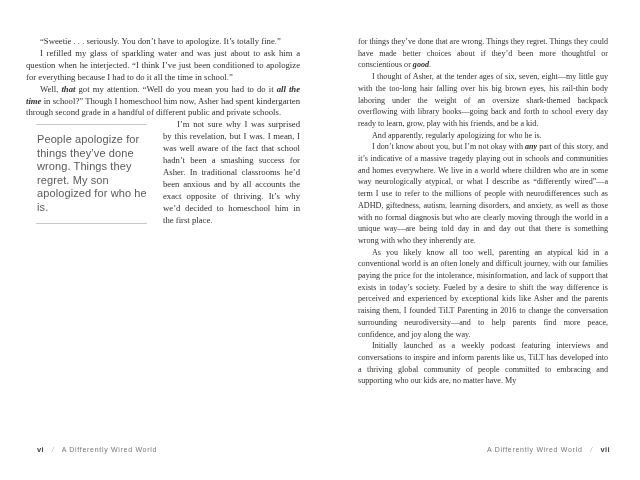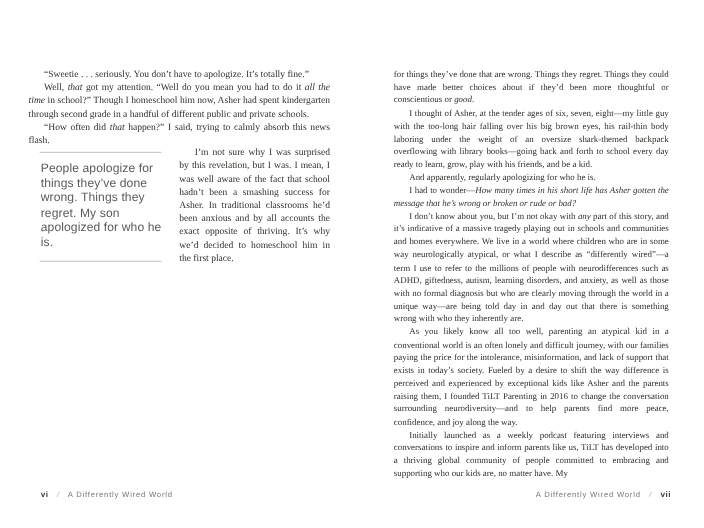--- a/index.html
+++ b/index.html
@@ -12,27 +12,27 @@
   }
   html,body{margin:0;padding:0;}
   body{width:640px;height:480px;background:var(--page-bg);overflow:hidden;}
   .spread{
     position:relative;width:640px;height:480px;background:var(--page-bg);
     font-family:"Liberation Serif", serif;color:var(--text-color);
   }
   .page{position:absolute;top:36px;}
   .page-left{left:26px;width:274px;}
   .page-right{left:358px;width:250px;}
-  .body-text{text-align:justify;color:var(--text-color);margin-top:26px;}
+  .body-text{text-align:justify;color:var(--text-color);}
   .page-left .body-text{font-size:8.7px;line-height:11.9px;}
   .page-right .body-text{font-size:8.1px;line-height:11.7px;}
   .body-text p{margin:0;padding:0;}
   .body-text p.indent{text-indent:14px;}
   .body-text p.noindent{text-indent:0;}
-  .body-text em{font-style:italic;}
+  .body-text em{font-style:italic;font-weight:bold;}
   .pullquote{
     float:left;width:110px;
     margin:5px 16px 4px 10px;
     padding:8px 0 9px 1px;
     border-top:1px solid var(--rule-color);
     border-bottom:1px solid var(--rule-color);
   }
   .pq-text{
     margin:0;text-align:left;text-indent:0;
     font-family:Liberation Sans, sans-serif;
@@ -52,35 +52,34 @@
   .rhead{color:var(--footer-color);}
 </style>
 </head>
 <body>
 
 <div class="spread">
 
   <section class="page page-left">
     <div class="body-text">
       <p class="indent"><span>“Sweetie . . . seriously. You don’t have to apologize. It’s totally fine.”</span></p>
+        <p class="indent"><span>I refilled my glass of sparkling water and was just about to ask him a question when he interjected. “I think I’ve just been conditioned to apologize for everything because I had to do it all the time in school.”</span></p>
         <p class="indent"><span>Well, </span><em>that</em><span> got my attention. “Well do you mean you had to do it </span><em>all the time</em><span> in school?” Though I homeschool him now, Asher had spent kindergarten through second grade in a handful of different public and private schools.</span></p>
-        <p class="indent"><span>“How often did </span><em>that</em><span> happen?” I said, trying to calmly absorb this news flash.</span></p>
         <aside class="pullquote">
         <p class="pq-text">People apologize for things they’ve done wrong. Things they regret. My son apologized for who he is.</p>
       </aside>
     <p class="indent"><span>I’m not sure why I was surprised by this revelation, but I was. I mean, I was well aware of the fact that school hadn’t been a smashing success for Asher. In traditional classrooms he’d been anxious and by all accounts the exact opposite of thriving. It’s why we’d decided to homeschool him in the first place.</span></p>
       </div>
   </section>
 
   <section class="page page-right">
     <div class="body-text">
         <p class="noindent"><span>for things they’ve done that are wrong. Things they regret. Things they could have made better choices about if they’d been more thoughtful or conscientious or </span><em>good</em><span>.</span></p>
         <p class="indent"><span>I thought of Asher, at the tender ages of six, seven, eight—my little guy with the too-long hair falling over his big brown eyes, his rail-thin body laboring under the weight of an oversize shark-themed backpack overflowing with library books—going back and forth to school every day ready to learn, grow, play with his friends, and be a kid.</span></p>
         <p class="indent"><span>And apparently, regularly apologizing for who he is.</span></p>
-        <p class="indent"><span>I had to wonder—</span><em>How many times in his short life has Asher gotten the message that he’s wrong or broken or rude or bad?</em></p>
         <p class="indent"><span>I don’t know about you, but I’m not okay with </span><em>any</em><span> part of this story, and it’s indicative of a massive tragedy playing out in schools and communities and homes everywhere. We live in a world where children who are in some way neurologically atypical, or what I describe as “differently wired”—a term I use to refer to the millions of people with neurodifferences such as ADHD, giftedness, autism, learning disorders, and anxiety, as well as those with no formal diagnosis but who are clearly moving through the world in a unique way—are being told day in and day out that there is something wrong with who they inherently are.</span></p>
         <p class="indent"><span>As you likely know all too well, parenting an atypical kid in a conventional world is an often lonely and difficult journey, with our families paying the price for the intolerance, misinformation, and lack of support that exists in today’s society. Fueled by a desire to shift the way difference is perceived and experienced by exceptional kids like Asher and the parents raising them, I founded TiLT Parenting in 2016 to change the conversation surrounding neurodiversity—and to help parents find more peace, confidence, and joy along the way.</span></p>
         <p class="indent"><span>Initially launched as a weekly podcast featuring interviews and conversations to inspire and inform parents like us, TiLT has developed into a thriving global community of people committed to embracing and supporting who our kids are, no matter have. My</span></p>
       </div>
   </section>
 
   <footer class="folio-line folio-left">
     <span class="folio">vi</span>
     <span class="sep">/</span>
     <span class="rhead">A Differently Wired World</span>

